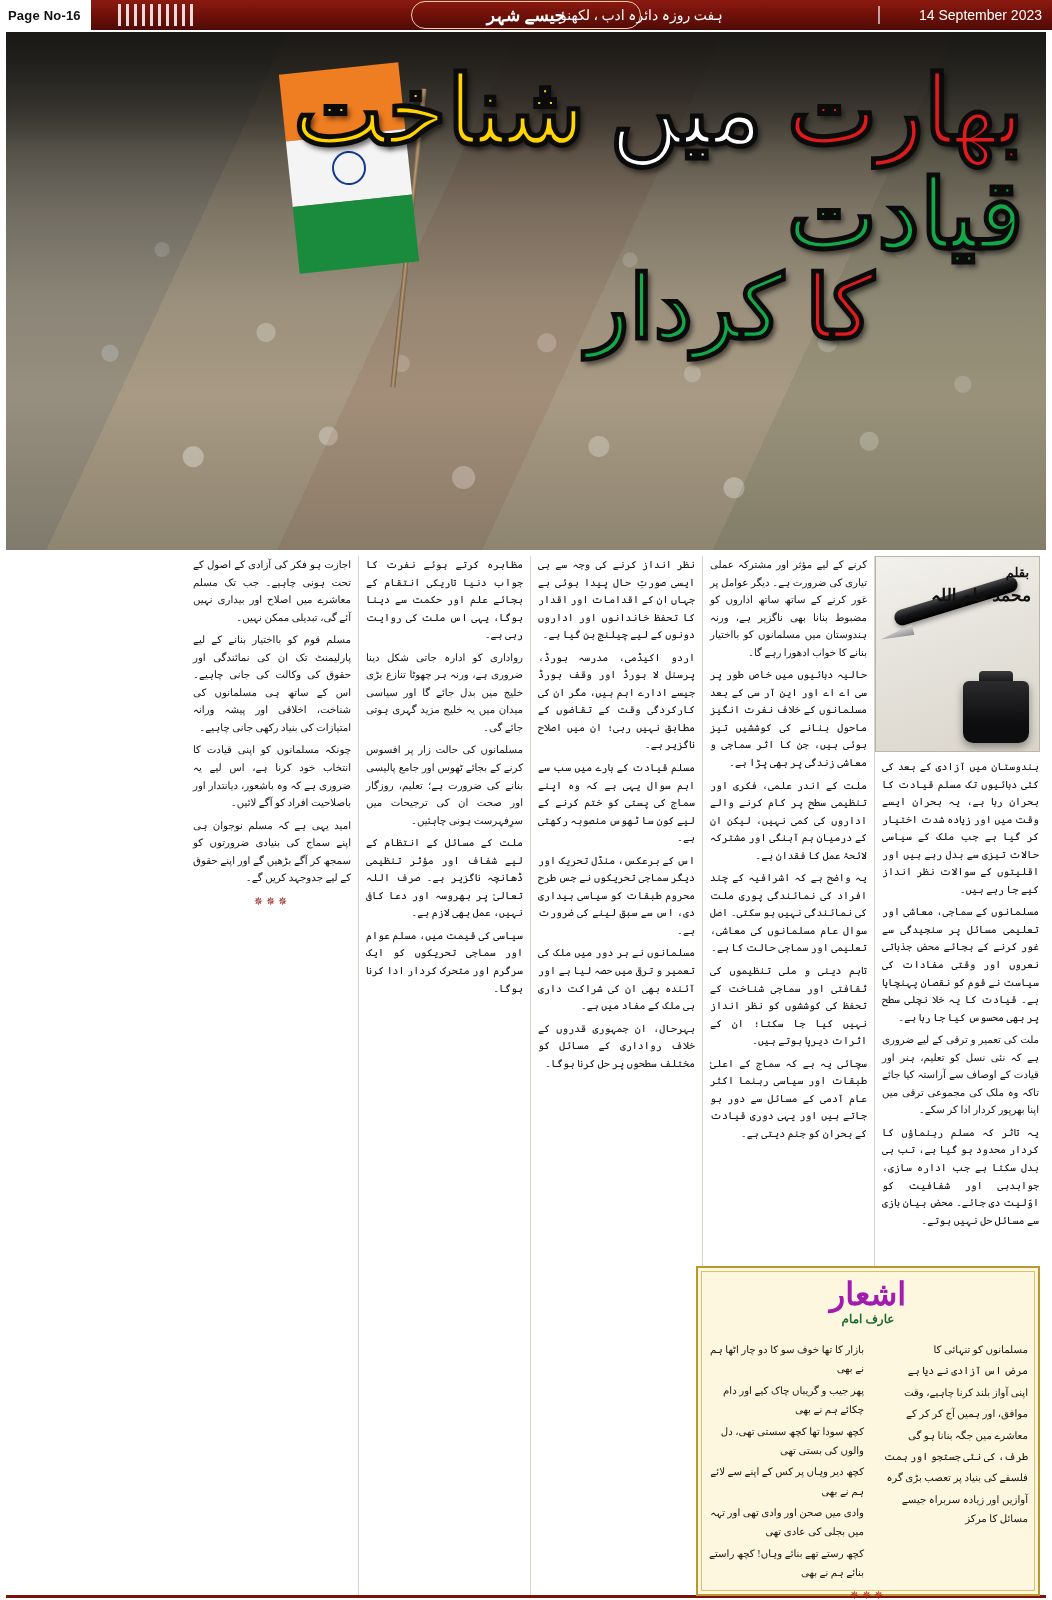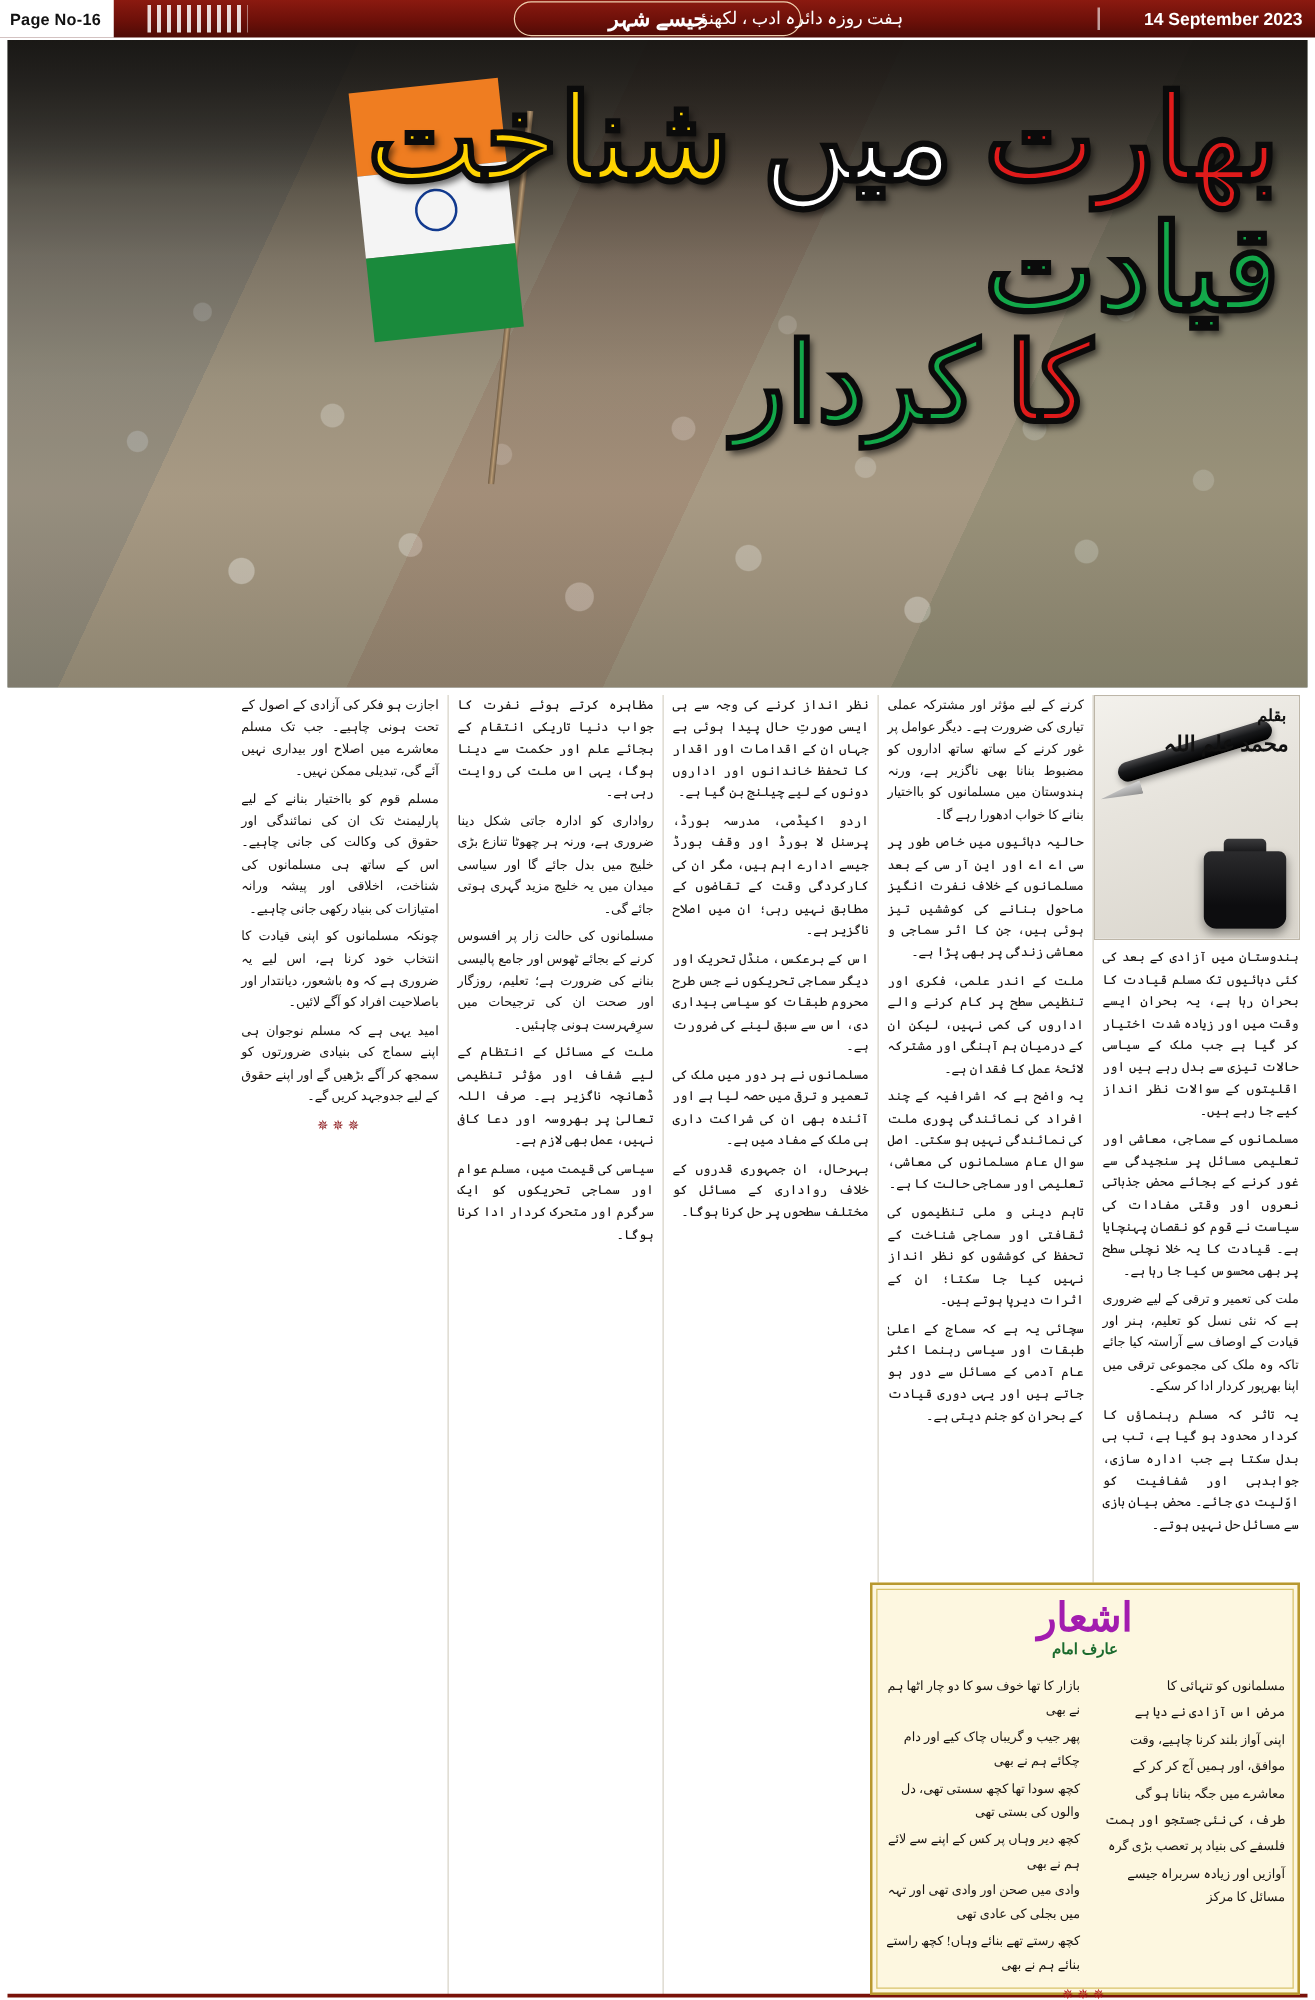--- a/index.html
+++ b/index.html
@@ -73,21 +73,21 @@
     font-size: 14px;
     direction: rtl;
   }
   .masthead .issue-date {
     position: absolute;
     right: 10px; top: 0;
     height: 30px;
     display: flex;
     align-items: center;
     font-family: "Liberation Sans", sans-serif;
-    font-weight: bold;
+    font-weight: normal;
     font-size: 14px;
   }
   .masthead .rule-right {
     position: absolute;
     right: 172px; top: 6px;
     width: 2px; height: 18px;
     background: #fff;
     opacity: .6;
   }
 
@@ -407,20 +407,21 @@
         <p>حالیہ دہائیوں میں خاص طور پر سی اے اے اور این آر سی کے بعد مسلمانوں کے خلاف نفرت انگیز ماحول بنانے کی کوششیں تیز ہوئی ہیں، جن کا اثر سماجی و معاشی زندگی پر بھی پڑا ہے۔</p>
         <p>ملت کے اندر علمی، فکری اور تنظیمی سطح پر کام کرنے والے اداروں کی کمی نہیں، لیکن ان کے درمیان ہم آہنگی اور مشترکہ لائحۂ عمل کا فقدان ہے۔</p>
         <p>یہ واضح ہے کہ اشرافیہ کے چند افراد کی نمائندگی پوری ملت کی نمائندگی نہیں ہو سکتی۔ اصل سوال عام مسلمانوں کی معاشی، تعلیمی اور سماجی حالت کا ہے۔</p>
         <p>تاہم دینی و ملی تنظیموں کی ثقافتی اور سماجی شناخت کے تحفظ کی کوششوں کو نظر انداز نہیں کیا جا سکتا؛ ان کے اثرات دیرپا ہوتے ہیں۔</p>
         <p>سچائی یہ ہے کہ سماج کے اعلیٰ طبقات اور سیاسی رہنما اکثر عام آدمی کے مسائل سے دور ہو جاتے ہیں اور یہی دوری قیادت کے بحران کو جنم دیتی ہے۔</p>
       </div>
 
       <div class="col">
         <p>نظر انداز کرنے کی وجہ سے ہی ایسی صورتِ حال پیدا ہوئی ہے جہاں ان کے اقدامات اور اقدار کا تحفظ خاندانوں اور اداروں دونوں کے لیے چیلنج بن گیا ہے۔</p>
         <p>اردو اکیڈمی، مدرسہ بورڈ، پرسنل لا بورڈ اور وقف بورڈ جیسے ادارے اہم ہیں، مگر ان کی کارکردگی وقت کے تقاضوں کے مطابق نہیں رہی؛ ان میں اصلاح ناگزیر ہے۔</p>
+        <p>مسلم قیادت کے بارے میں سب سے اہم سوال یہی ہے کہ وہ اپنے سماج کی پستی کو ختم کرنے کے لیے کون سا ٹھوس منصوبہ رکھتی ہے۔</p>
         <p>اس کے برعکس، منڈل تحریک اور دیگر سماجی تحریکوں نے جس طرح محروم طبقات کو سیاسی بیداری دی، اس سے سبق لینے کی ضرورت ہے۔</p>
         <p>مسلمانوں نے ہر دور میں ملک کی تعمیر و ترقی میں حصہ لیا ہے اور آئندہ بھی ان کی شراکت داری ہی ملک کے مفاد میں ہے۔</p>
         <p>بہرحال، ان جمہوری قدروں کے خلاف رواداری کے مسائل کو مختلف سطحوں پر حل کرنا ہوگا۔</p>
       </div>
 
       <div class="col">
         <p>مظاہرہ کرتے ہوئے نفرت کا جواب دنیا تاریکی انتقام کے بجائے علم اور حکمت سے دینا ہوگا، یہی اس ملت کی روایت رہی ہے۔</p>
         <p>رواداری کو ادارہ جاتی شکل دینا ضروری ہے، ورنہ ہر چھوٹا تنازع بڑی خلیج میں بدل جائے گا اور سیاسی میدان میں یہ خلیج مزید گہری ہوتی جائے گی۔</p>
         <p>مسلمانوں کی حالت زار پر افسوس کرنے کے بجائے ٹھوس اور جامع پالیسی بنانے کی ضرورت ہے؛ تعلیم، روزگار اور صحت ان کی ترجیحات میں سرِفہرست ہونی چاہئیں۔</p>
         <p>ملت کے مسائل کے انتظام کے لیے شفاف اور مؤثر تنظیمی ڈھانچہ ناگزیر ہے۔ صرف اللہ تعالیٰ پر بھروسہ اور دعا کافی نہیں، عمل بھی لازم ہے۔</p>

